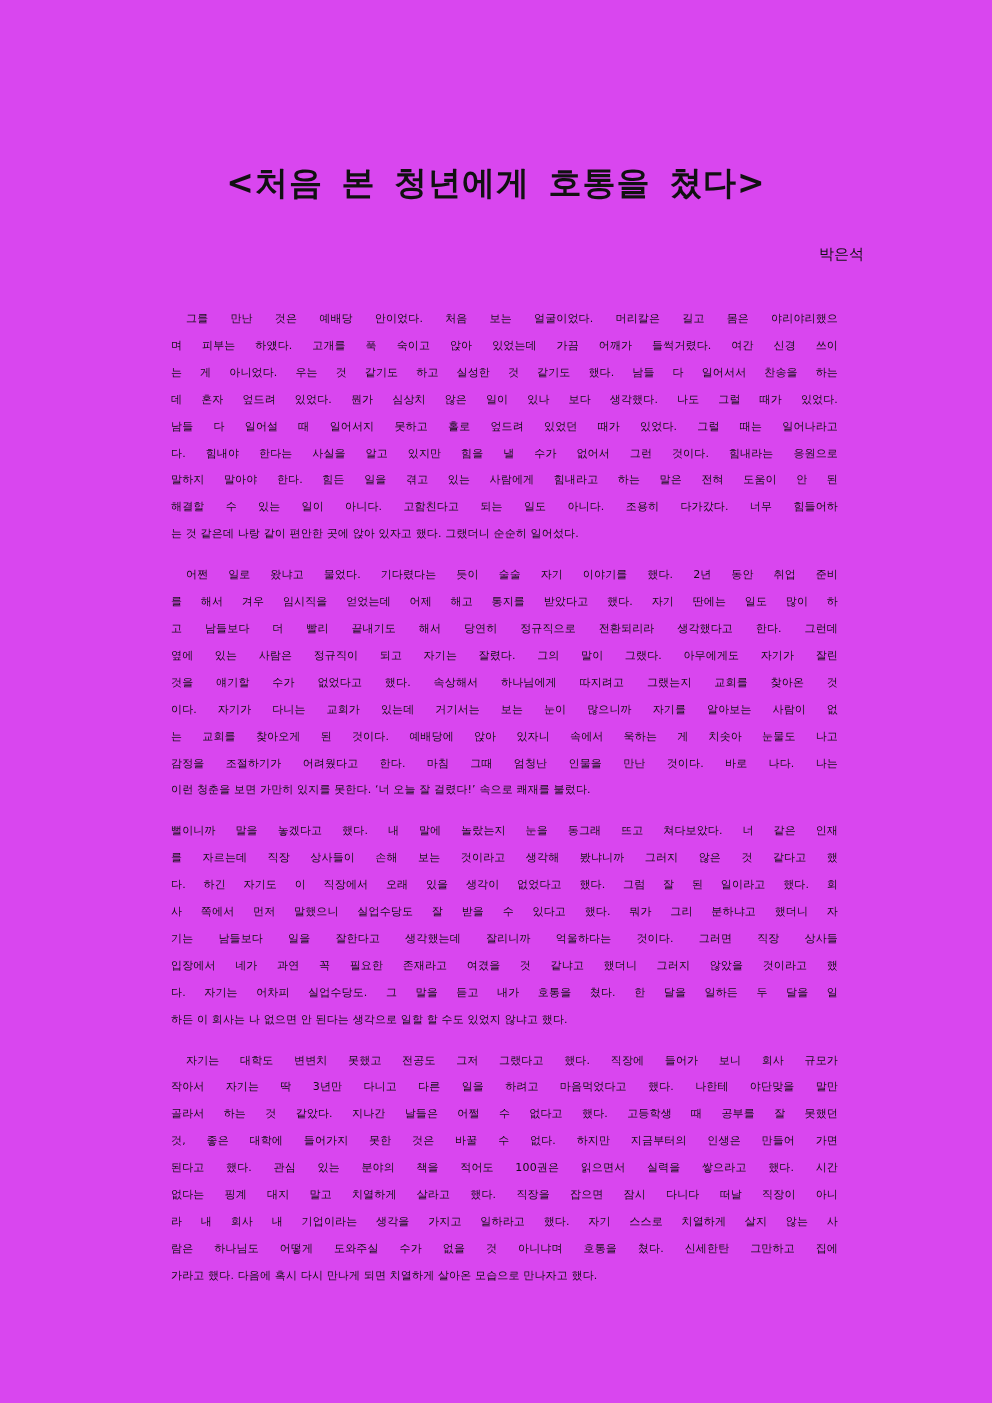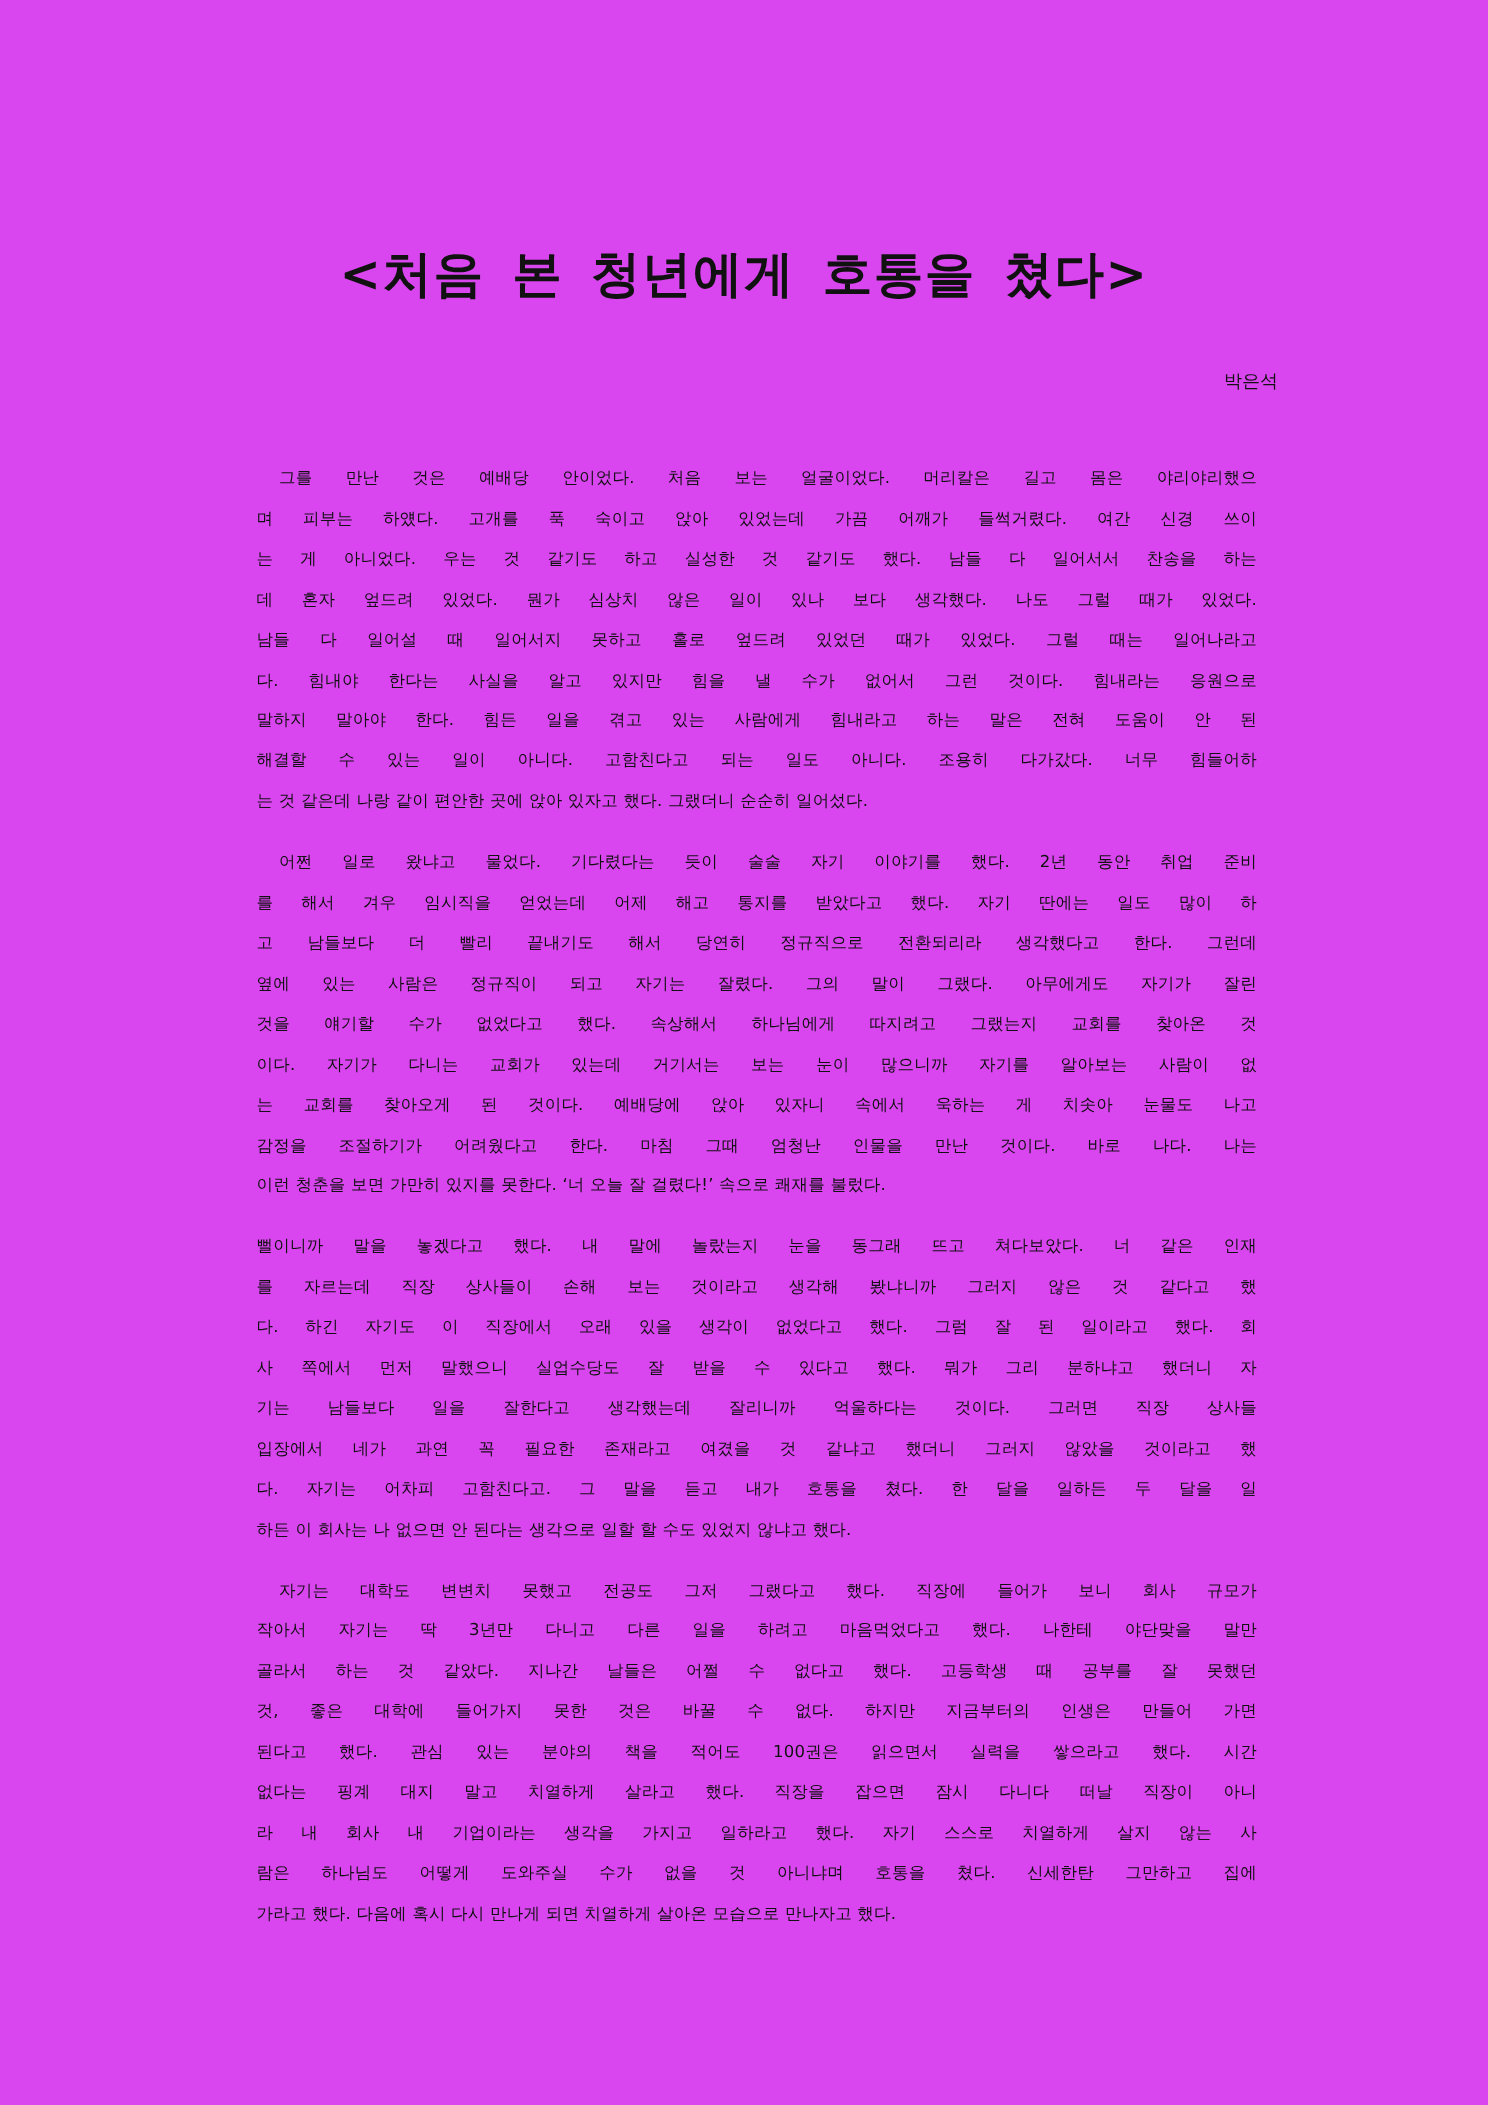--- a/index.html
+++ b/index.html
@@ -31,23 +31,23 @@
       text-align: center;
       font-size: 33px;
       font-weight: bold;
       letter-spacing: 1px;
       word-spacing: 6px;
       line-height: 46px;
       margin: 0;
     }
     .author {
       position: absolute;
-      right: 140px;
+      right: 128px;
       top: 243px;
-      font-size: 12px;
+      font-size: 15px;
       line-height: 22px;
       margin: 0;
     }
     .body {
       position: absolute;
       left: 142px;
       top: 292px;
       width: 710px;
     }
     .para {
@@ -99,21 +99,21 @@
       <span class="line" style="white-space: normal; display: block; text-align-last: justify;">감정을 조절하기가 어려웠다고 한다. 마침 그때 엄청난 인물을 만난 것이다. 바로 나다. 나는</span>
       <span class="line last" style="white-space: nowrap; display: block;">이런 청춘을 보면 가만히 있지를 못한다. ‘너 오늘 잘 걸렸다!’ 속으로 쾌재를 불렀다.</span>
     </p>
     <p class="para">
       <span class="line" style="white-space: normal; display: block; text-align-last: justify;">뻘이니까 말을 놓겠다고 했다. 내 말에 놀랐는지 눈을 동그래 뜨고 쳐다보았다. 너 같은 인재</span>
       <span class="line" style="white-space: normal; display: block; text-align-last: justify;">를 자르는데 직장 상사들이 손해 보는 것이라고 생각해 봤냐니까 그러지 않은 것 같다고 했</span>
       <span class="line" style="white-space: normal; display: block; text-align-last: justify;">다. 하긴 자기도 이 직장에서 오래 있을 생각이 없었다고 했다. 그럼 잘 된 일이라고 했다. 회</span>
       <span class="line" style="white-space: normal; display: block; text-align-last: justify;">사 쪽에서 먼저 말했으니 실업수당도 잘 받을 수 있다고 했다. 뭐가 그리 분하냐고 했더니 자</span>
       <span class="line" style="white-space: normal; display: block; text-align-last: justify;">기는 남들보다 일을 잘한다고 생각했는데 잘리니까 억울하다는 것이다. 그러면 직장 상사들</span>
       <span class="line" style="white-space: normal; display: block; text-align-last: justify;">입장에서 네가 과연 꼭 필요한 존재라고 여겼을 것 같냐고 했더니 그러지 않았을 것이라고 했</span>
-      <span class="line" style="white-space: normal; display: block; text-align-last: justify;">다. 자기는 어차피 고함친다고. 그 말을 듣고 내가 호통을 쳤다. 한 달을 일하든 두 달을 일</span>
+      <span class="line" style="white-space: normal; display: block; text-align-last: justify;">다. 자기는 어차피 실업수당도. 그 말을 듣고 내가 호통을 쳤다. 한 달을 일하든 두 달을 일</span>
       <span class="line last" style="white-space: nowrap; display: block;">하든 이 회사는 나 없으면 안 된다는 생각으로 일할 할 수도 있었지 않냐고 했다.</span>
     </p>
     <p class="para">
       <span class="line" style="padding-left: 15px; white-space: normal; display: block; text-align-last: justify;">자기는 대학도 변변치 못했고 전공도 그저 그랬다고 했다. 직장에 들어가 보니 회사 규모가</span>
       <span class="line" style="white-space: normal; display: block; text-align-last: justify;">작아서 자기는 딱 3년만 다니고 다른 일을 하려고 마음먹었다고 했다. 나한테 야단맞을 말만</span>
       <span class="line" style="white-space: normal; display: block; text-align-last: justify;">골라서 하는 것 같았다. 지나간 날들은 어쩔 수 없다고 했다. 고등학생 때 공부를 잘 못했던</span>
       <span class="line" style="white-space: normal; display: block; text-align-last: justify;">것, 좋은 대학에 들어가지 못한 것은 바꿀 수 없다. 하지만 지금부터의 인생은 만들어 가면</span>
       <span class="line" style="white-space: normal; display: block; text-align-last: justify;">된다고 했다. 관심 있는 분야의 책을 적어도 100권은 읽으면서 실력을 쌓으라고 했다. 시간</span>
       <span class="line" style="white-space: normal; display: block; text-align-last: justify;">없다는 핑계 대지 말고 치열하게 살라고 했다. 직장을 잡으면 잠시 다니다 떠날 직장이 아니</span>
       <span class="line" style="white-space: normal; display: block; text-align-last: justify;">라 내 회사 내 기업이라는 생각을 가지고 일하라고 했다. 자기 스스로 치열하게 살지 않는 사</span>

